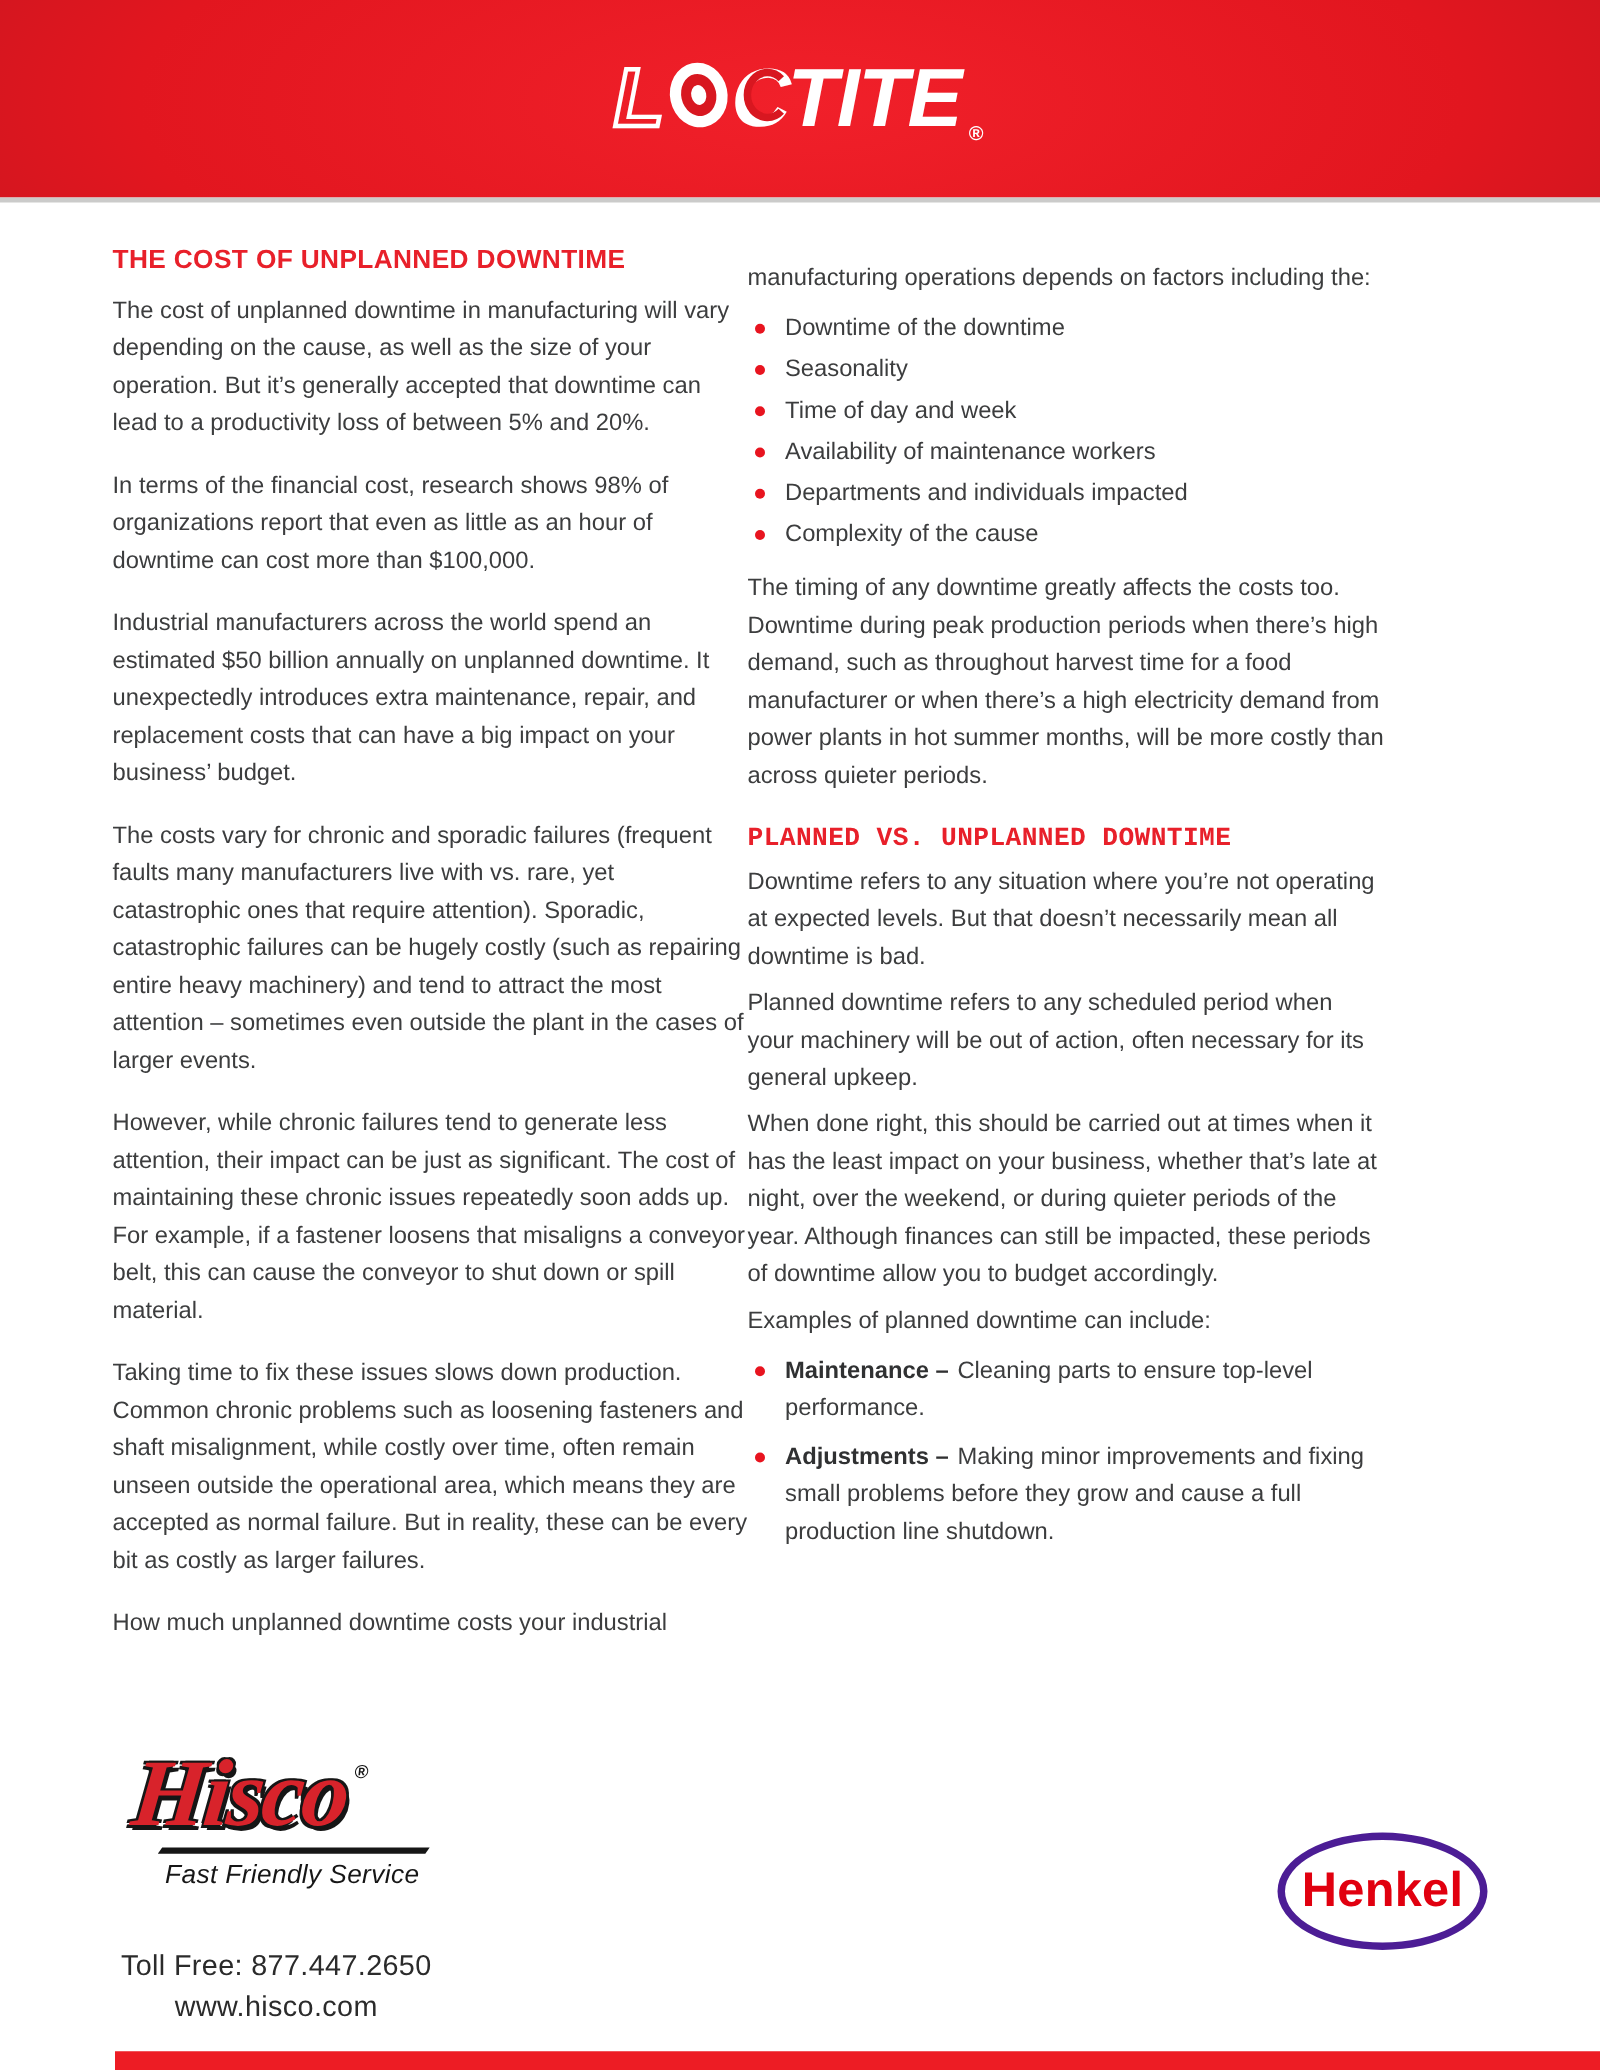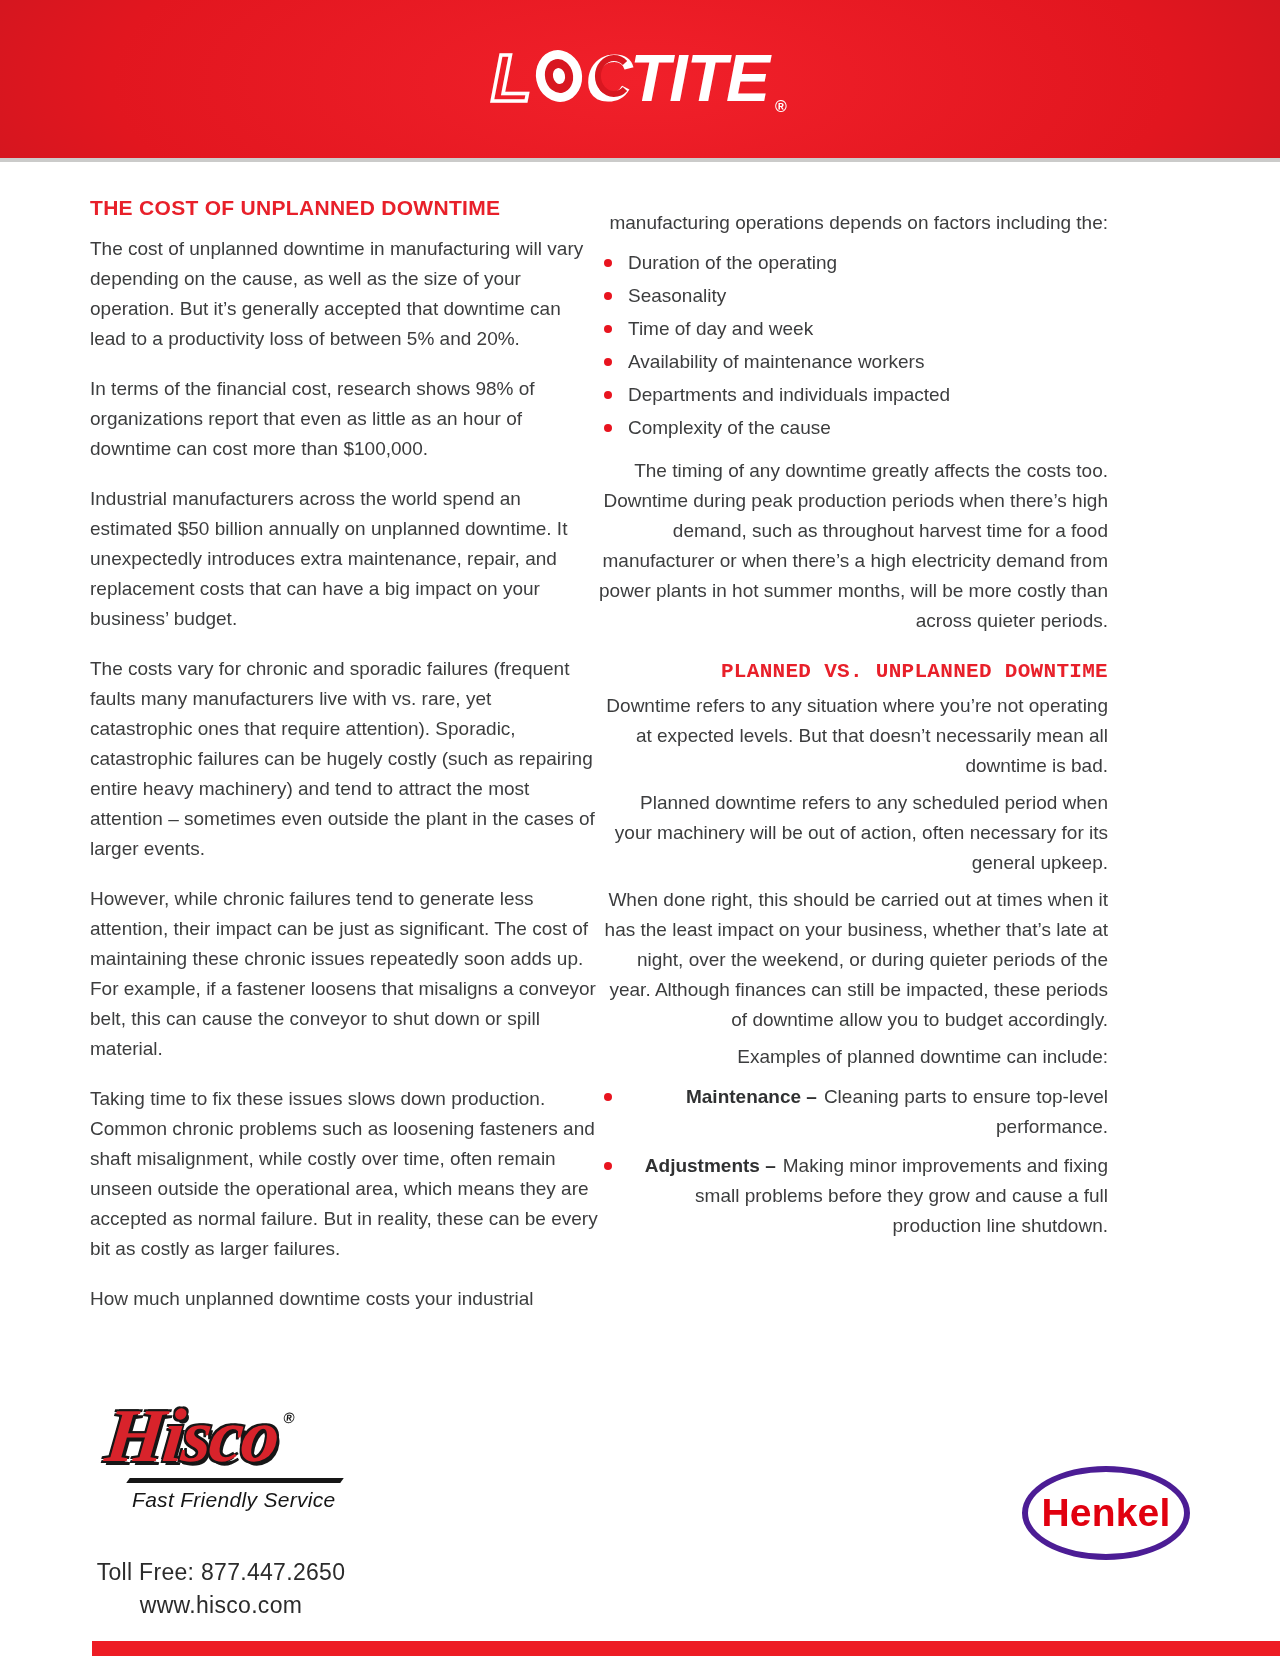--- a/index.html
+++ b/index.html
@@ -18,21 +18,21 @@
   }
   .loctite-svg { display:block; }
 
   
   .content {
     position:absolute; top:196px; left:90px; width:1046px;
     display:flex; 
   }
   .col { color:#3c3d3e; }
   .col-left  { width:508px; }
-  .col-right { width:510px; padding-top:12px;text-align:right; }
+  .col-right { width:510px; padding-top:12px; }
 
   .section-heading {
     margin:0 0 14px 0; font-size:21px; font-weight:bold;
     color:#e8202a; letter-spacing:0.3px;
   }
   .col-right .section-heading { margin:24px 0 8px 0;font-family:Liberation Mono, monospace; }
 
   .col p {
     margin:0 0 20px 0; font-size:19px; line-height:30px; color:#3c3d3e;
   }
@@ -126,21 +126,21 @@
       <p>Taking time to fix these issues slows down production. Common chronic problems such as loosening fasteners and shaft misalignment, while costly over time, often remain unseen outside the operational area, which means they are accepted as normal failure. But in reality, these can be every bit as costly as larger failures.</p>
       <p>How much unplanned downtime costs your industrial</p>
     </section>
 
     <section class="col col-right">
       <p class="cont">manufacturing operations depends on factors including the:</p>
 
       <ul class="bullets">
         <li>
           <span class="dot"></span>
-          <span>Duration of the operating</span>
+          <span>Downtime of the downtime</span>
         </li>
         <li>
           <span class="dot"></span>
           <span>Seasonality</span>
         </li>
         <li>
           <span class="dot"></span>
           <span>Time of day and week</span>
         </li>
         <li>

